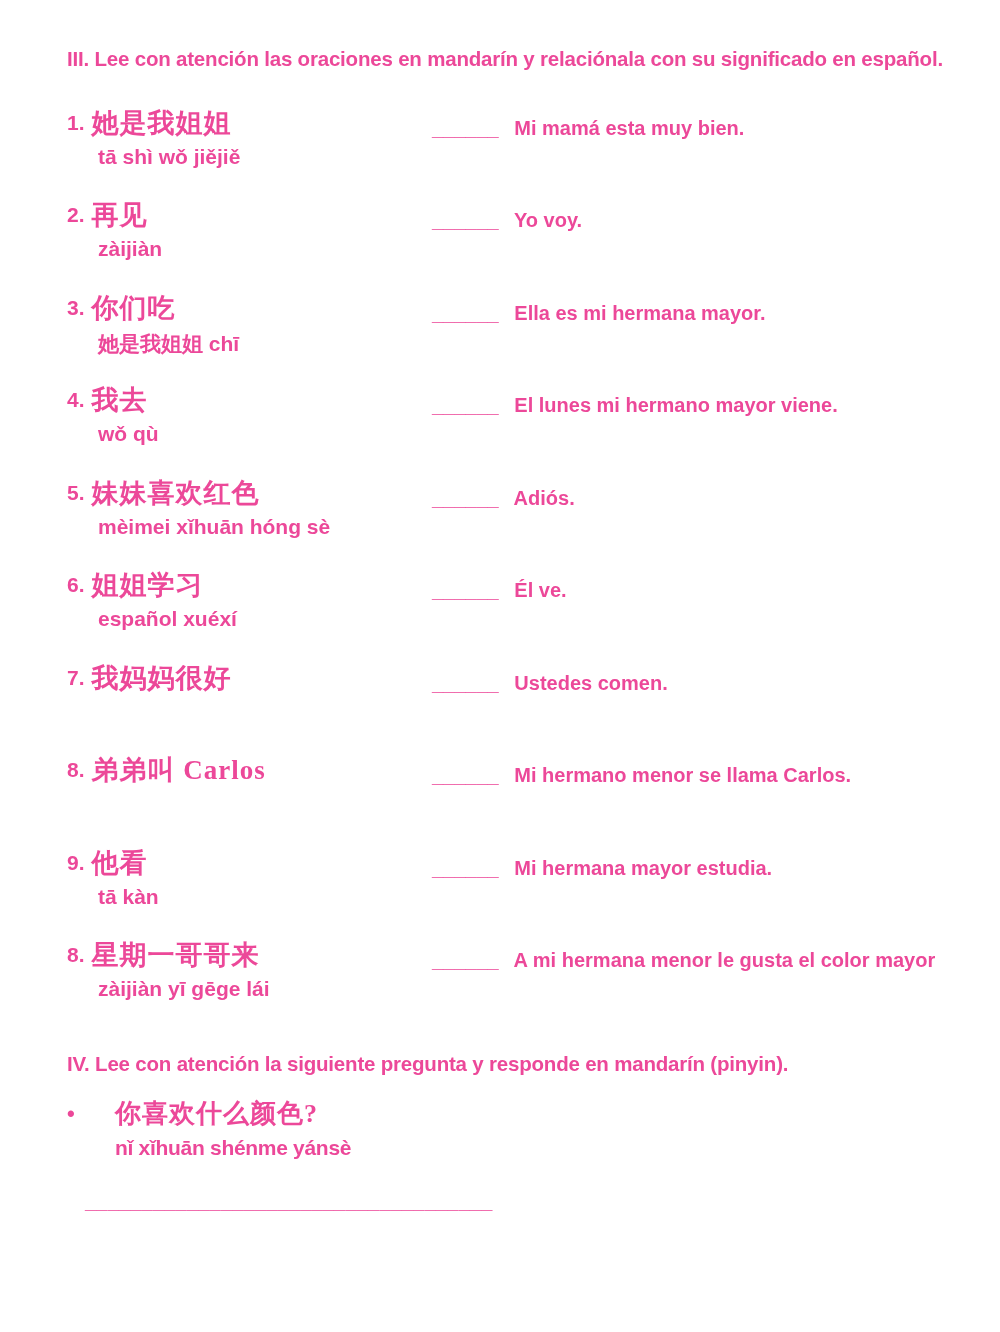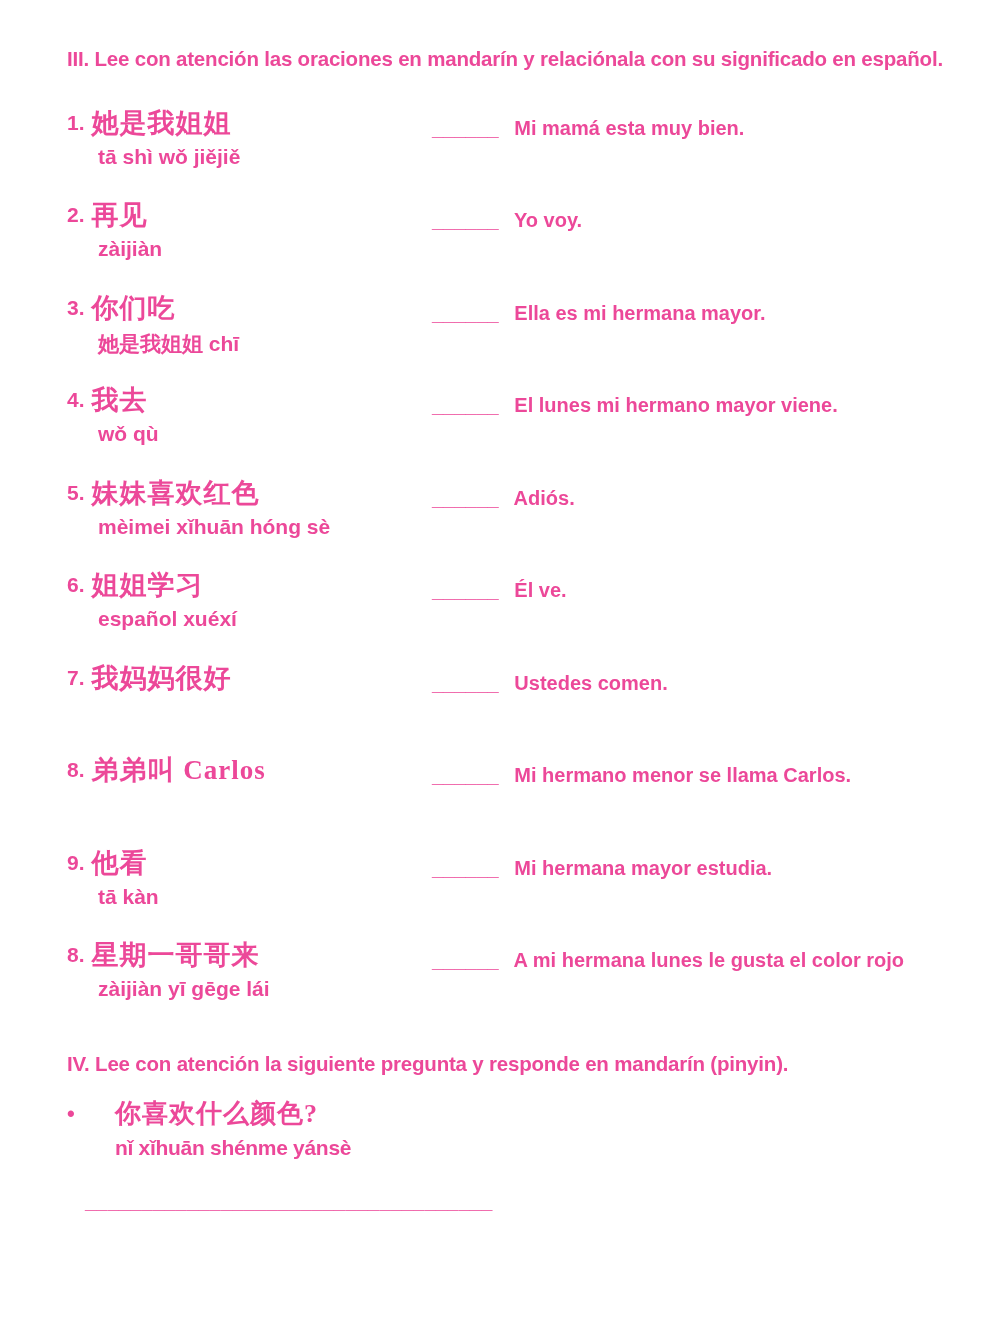--- a/index.html
+++ b/index.html
@@ -212,21 +212,21 @@
         <div class="hanzi-line">
           <span class="item-num">8.</span>
           <span class="hanzi">星期一哥哥来</span>
         </div>
         <div class="pinyin-line">
           <span>zàijiàn yī gēge lái</span>
         </div>
       </div>
       <div class="cell-right">
         <span class="blank">______</span>
-        <span>A mi hermana lunes le gusta el color rojo</span>
+        <span>A mi hermana menor le gusta el color mayor</span>
       </div>
     </div>
   </div>
 
   <p class="s4-title">IV. Lee con atención la siguiente pregunta y responde en mandarín (pinyin).</p>
 
   <div class="bullet-row">
     <span class="bullet">•</span>
     <div>
       <div class="q-hanzi">你喜欢什么颜色?</div>

